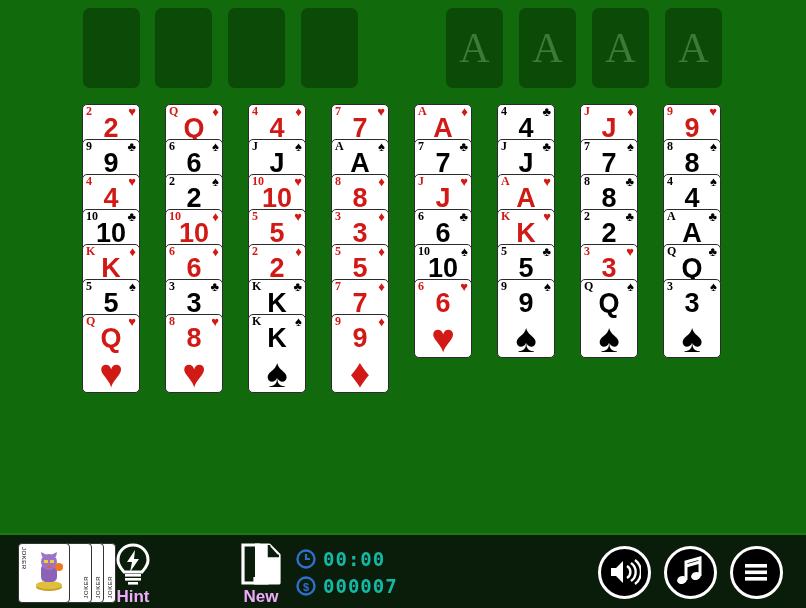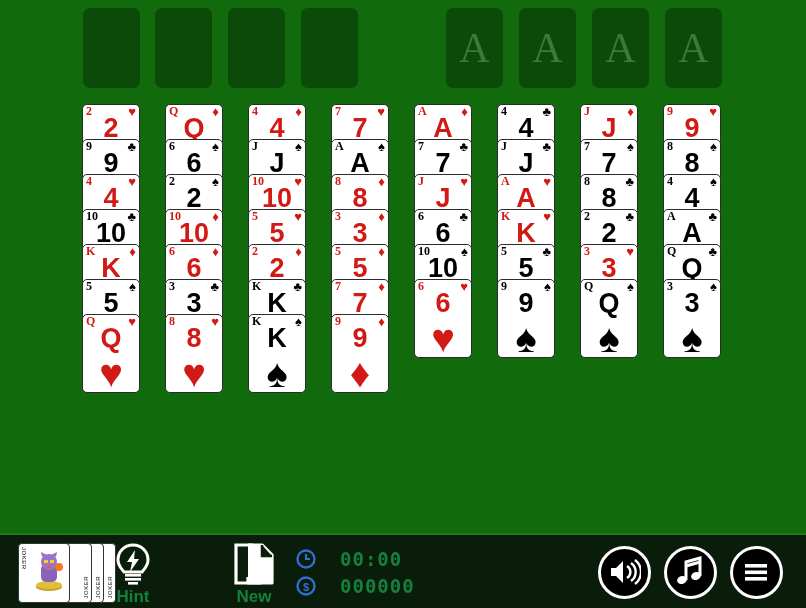--- a/index.html
+++ b/index.html
@@ -124,42 +124,42 @@
     top: 6px;
     width: 64px; height: 66px;
     text-align: center;
     cursor: pointer;
   }
   .tbtn .lbl {
     position: absolute;
     left: 0; right: 0; bottom: 0;
     font-size: 17px;
     font-weight: 700;
-    color: #15803d;
+    color: #f0abfc;
   }
   .tbtn.disabled .lbl { color: #4a5a48; }
   .tbtn .ic {
     position: absolute;
     left: 0; right: 0; top: 2px;
     height: 42px;
   }
   .stats { position: absolute; left: 296px; top: 12px; }
   .statrow {
     display: flex;
     align-items: center;
     height: 24px;
     margin-bottom: 3px;
   }
   .statrow .num {
     font-family: "DejaVu Sans Mono", monospace;
     font-size: 19px;
     font-weight: 700;
-    color: #15803d;
+    color: #14b8a6;
     letter-spacing: 1px;
-    margin-left: 24px;
+    margin-left: 7px;
   }
   .rbtn {
     position: absolute;
     top: 11px;
     width: 53px; height: 53px;
     border-radius: 50%;
     background: #000000;
     border: 3px solid #ffffff;
     cursor: pointer;
   }
@@ -518,21 +518,21 @@
           <rect x="12" y="31" width="16" height="2.6" fill="#fff"></rect>
           <rect x="12" y="35" width="16" height="2.6" fill="#fff"></rect>
           <rect x="15" y="39" width="10" height="2.6" fill="#fff"></rect>
           <polygon points="22,7 14,19 19,19 17,29 26,16 21,16" fill="#fff"></polygon>
         </svg>
       </span>
       <span class="lbl">Hint</span>
     </div>
 
 
-    <div class="tbtn" style="left:222px">
+    <div class="tbtn" style="left:229px">
       <span class="ic">
         <svg width="44" height="42" viewBox="0 0 44 42">
           <path d="M4 2 h16 l8 8 v30 h-24 z" fill="none" stroke="#fff" stroke-width="3.2"></path>
           <path d="M16 2 h14 l10 10 v28 h-24 v-6" fill="#fff" stroke="#fff" stroke-width="3.2" stroke-linejoin="round"></path>
           <path d="M30 2 v11 h10" fill="#0a1c0a" stroke="#0a1c0a" stroke-width="2.5"></path>
         </svg>
       </span>
       <span class="lbl">New</span>
     </div>
 
@@ -542,21 +542,21 @@
           <circle cx="10" cy="10" r="8.5" fill="none" stroke="#2f6fd0" stroke-width="2.4"></circle>
           <path d="M10 5 v5 h4" fill="none" stroke="#2f6fd0" stroke-width="2.2"></path>
         </svg>
         <span class="num">00:00</span>
       </div>
       <div class="statrow">
         <svg width="20" height="20" viewBox="0 0 20 20">
           <circle cx="10" cy="10" r="8.5" fill="none" stroke="#2f6fd0" stroke-width="2.4"></circle>
           <text x="10" y="14.5" text-anchor="middle" font-family="Liberation Sans, sans-serif" font-size="11" font-weight="700" fill="#2f6fd0">$</text>
         </svg>
-        <span class="num">000000</span>
+        <span class="num">000007</span>
       </div>
     </div>
 
     <div class="rbtn" style="left:598px">
       <svg width="34" height="34" viewBox="0 0 34 34" style="margin:6px">
         <polygon points="4,13 9,13 16,6 16,28 9,21 4,21" fill="#fff"></polygon>
         <path d="M20 11 a7 7 0 0 1 0 12" fill="none" stroke="#fff" stroke-width="2.4"></path>
         <path d="M24 8 a11 11 0 0 1 0 18" fill="none" stroke="#fff" stroke-width="2.4"></path>
         <path d="M28 5 a15 15 0 0 1 0 24" fill="none" stroke="#fff" stroke-width="2.4"></path>
       </svg>

